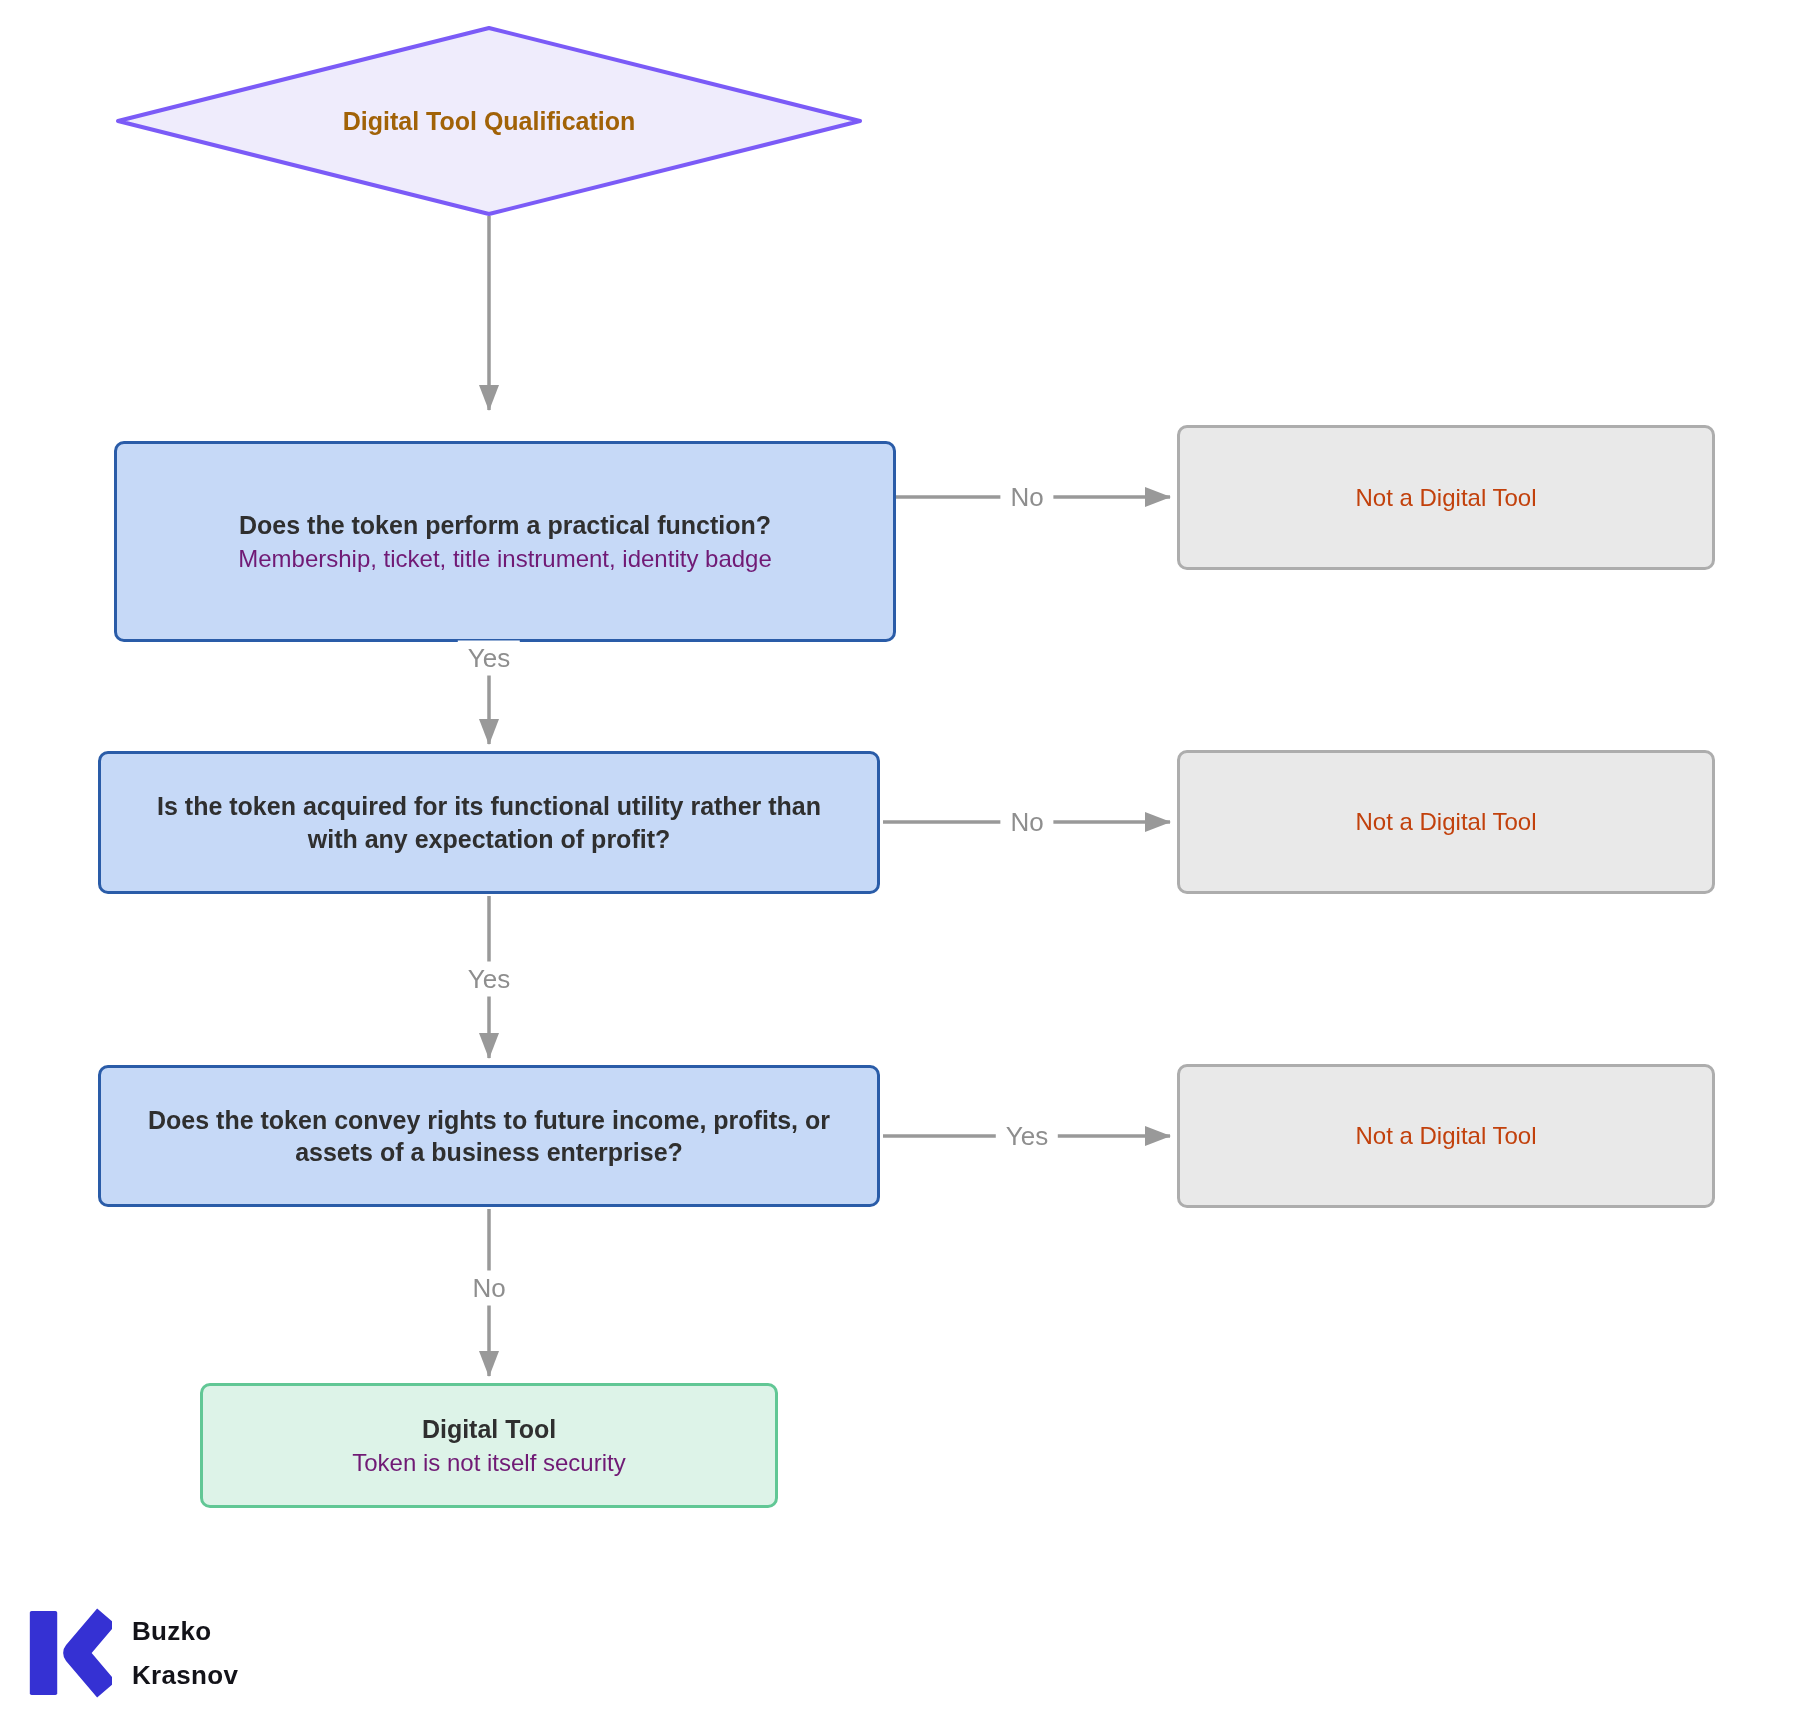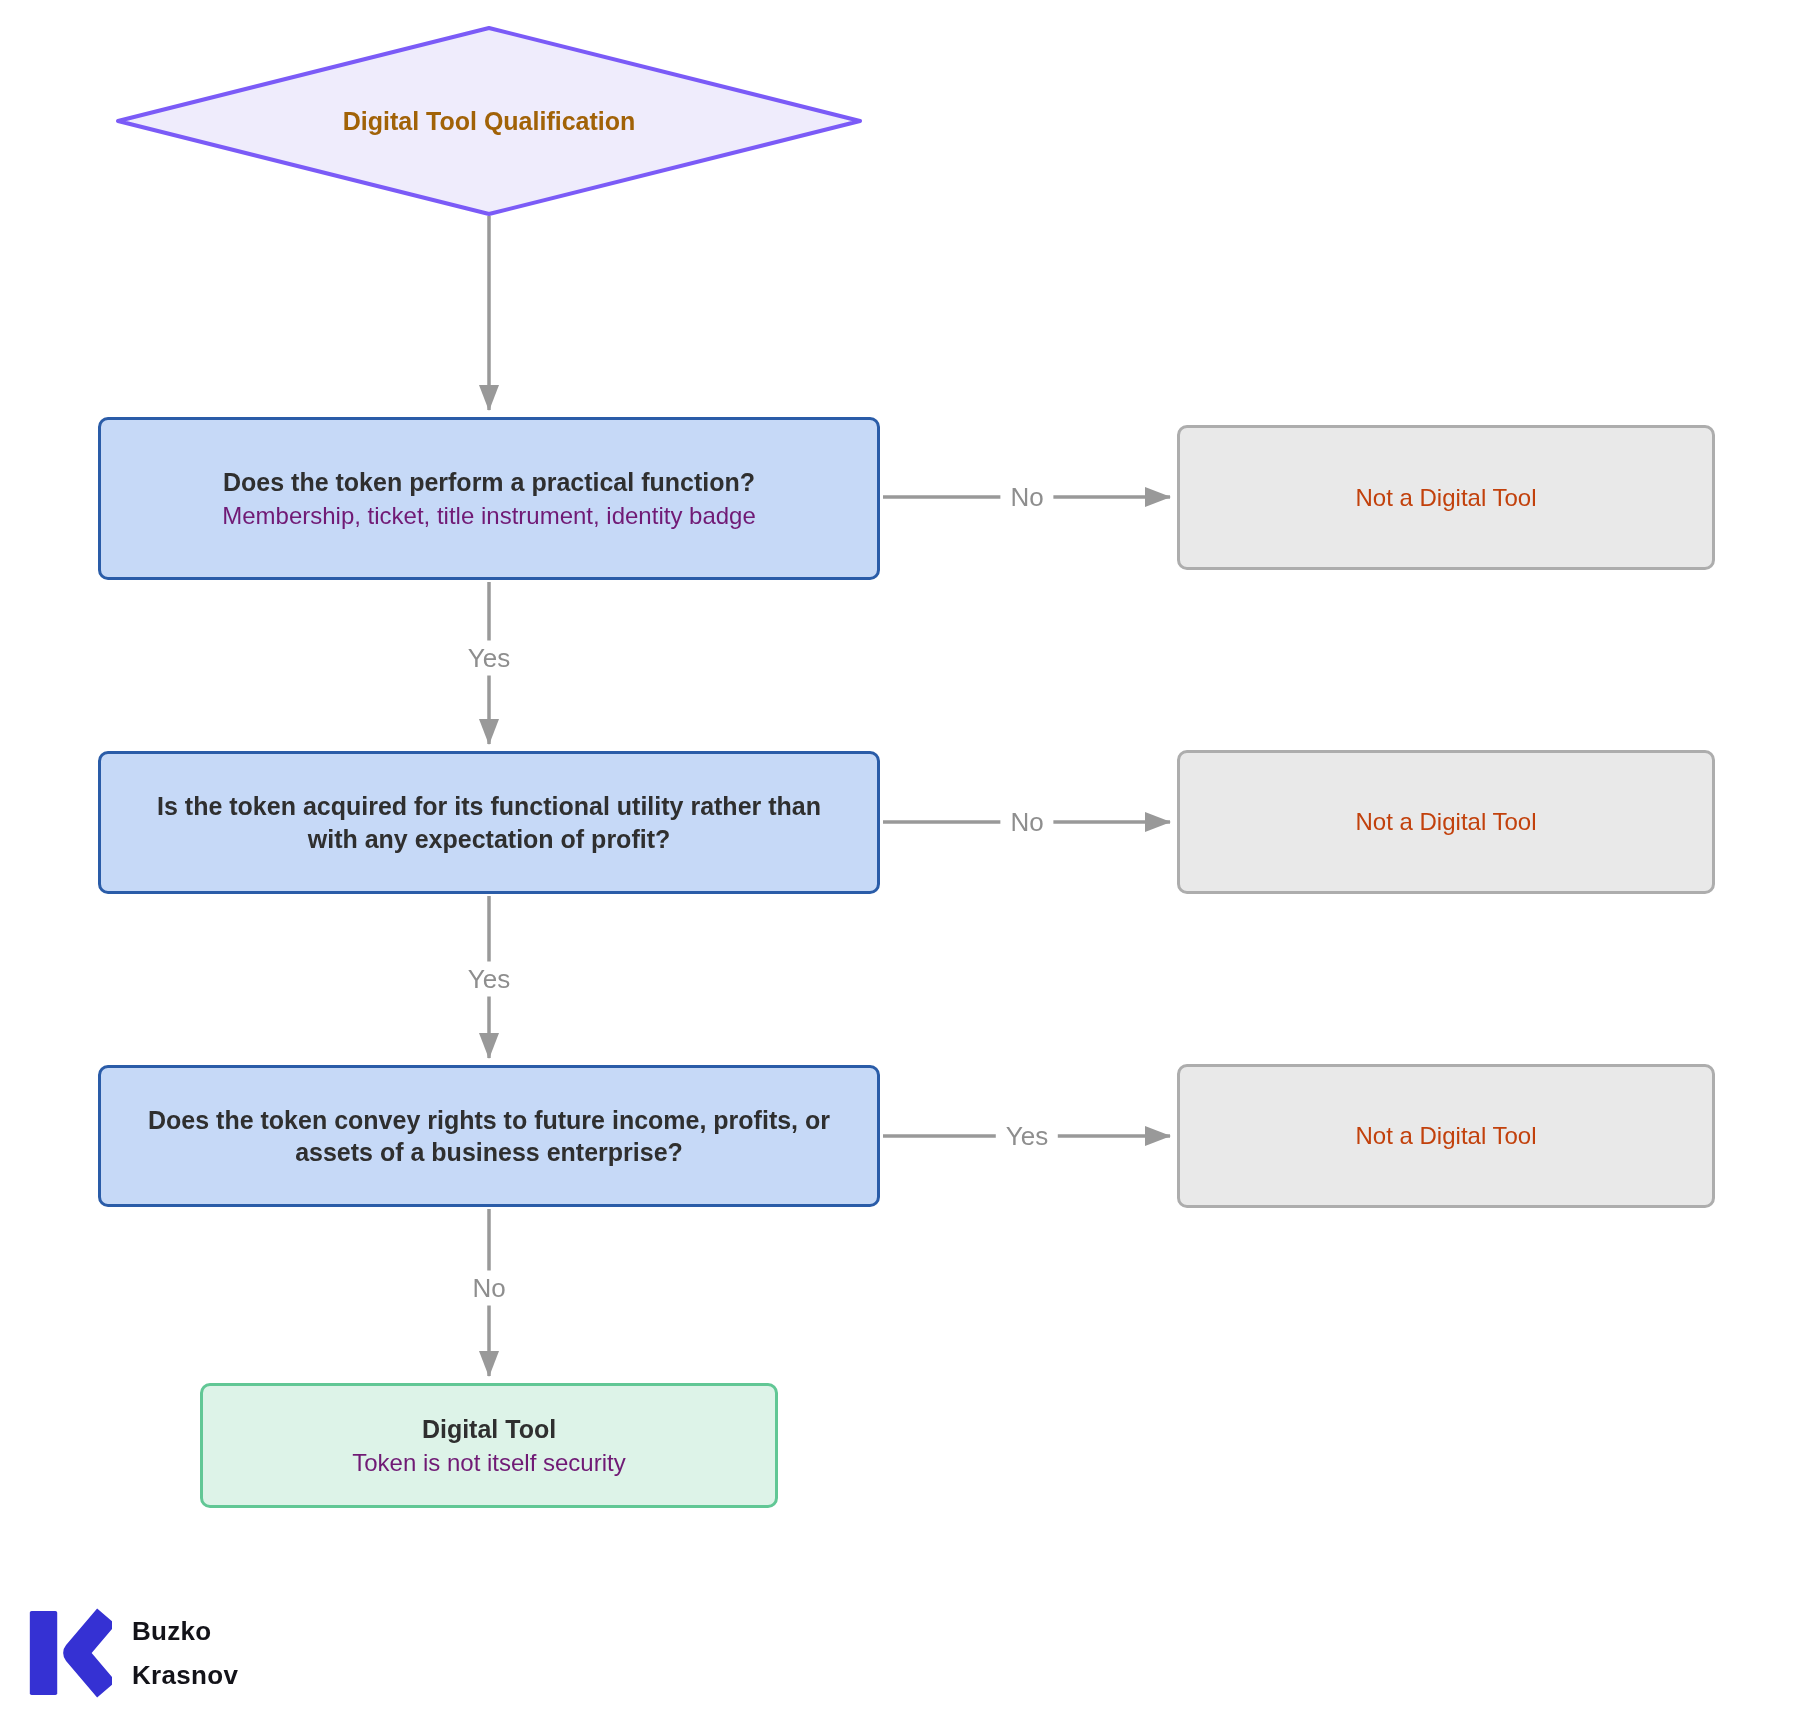--- a/index.html
+++ b/index.html
@@ -41,21 +41,21 @@
     font-weight: bold; font-size: 25px; color: #a16207;
     z-index: 1;
   }
   .question {
     left: 98px;
     width: 782px;
     background: #c6d9f7;
     border: 3px solid #2a5ca8;
     padding: 0 36px;
   }
-  .q1 { top: 417px; height: 163px; }
+  .q1 { top: 441px; height: 201px; margin-left: 16px; }
   .q2 { top: 751px; height: 143px; }
   .q3 { top: 1065px; height: 142px; }
   .neutral {
     left: 1177px;
     width: 538px;
     background: #e9e9e9;
     border: 3px solid #adadad;
     padding: 0 24px;
   }
   .n1 { top: 425px; height: 145px; }

